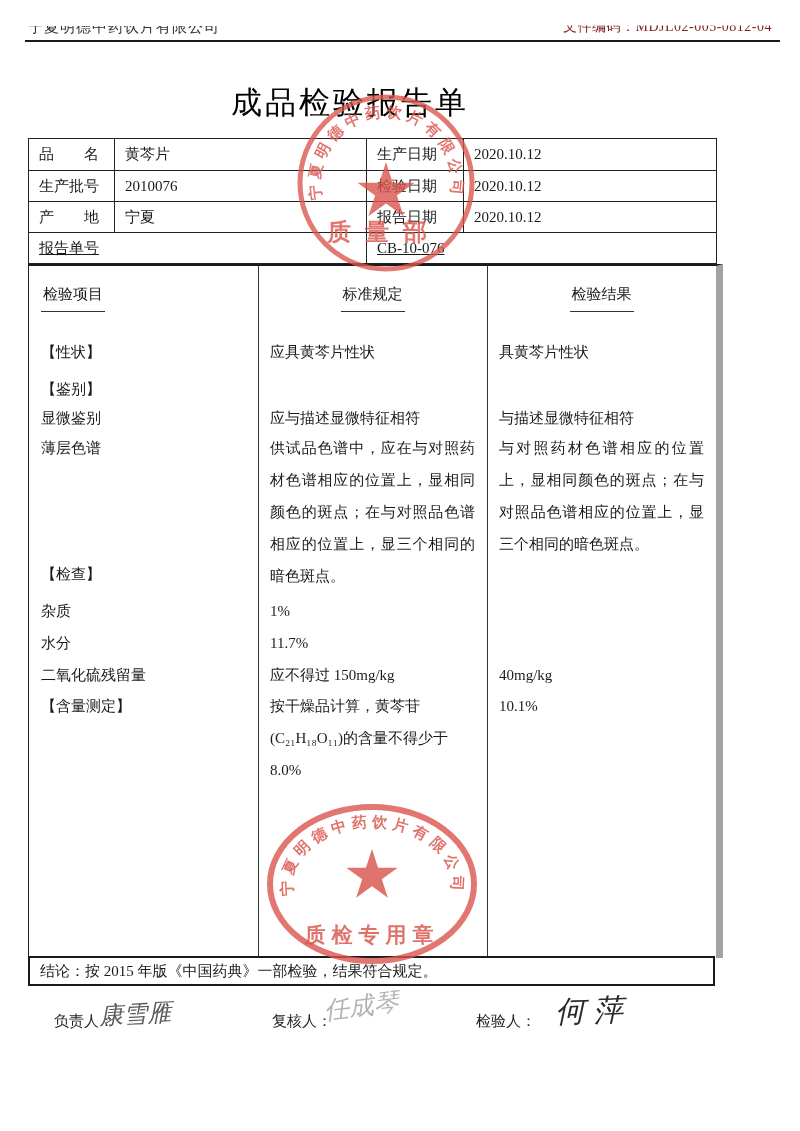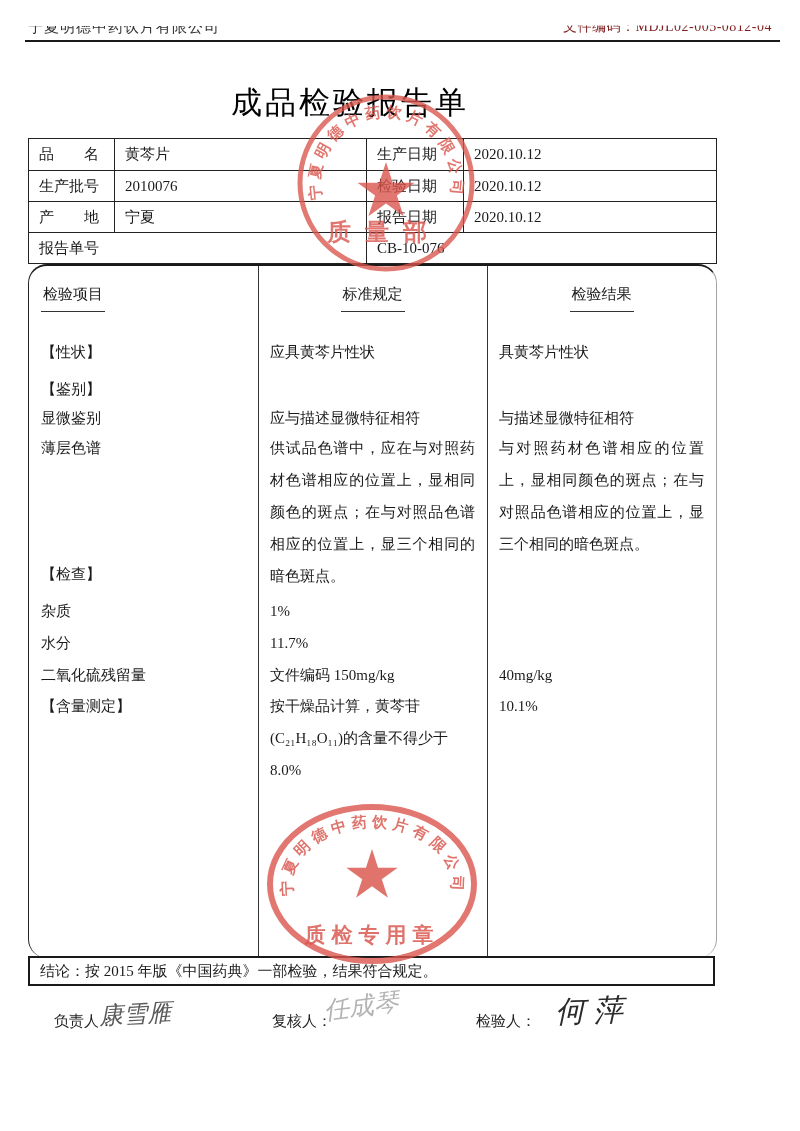--- a/index.html
+++ b/index.html
@@ -22,27 +22,27 @@
     font-size:31px;font-weight:normal;letter-spacing:3px;color:#000;}
 
   
   .info-table{left:28px;top:138px;width:687px;border:1px solid #222;
     display:grid;grid-template-columns:85px 252px 97px 253px;
     grid-auto-rows:31px;font-size:15px;}
   .info-table .cell{border-top:1px solid #222;border-left:1px solid #222;
     display:flex;align-items:center;padding:0 10px;white-space:nowrap;overflow:hidden;}
   .info-table .cell.first-row{border-top:none;}
   .info-table .cell.first-col{border-left:none;}
-  .info-table .span2{grid-column:span 2;}
+  .info-table .span2{grid-column:span 2;text-decoration:underline;}
   .num{font-family:"Liberation Serif",serif;}
 
   
   .insp{left:28px;top:264px;width:687px;height:692px;
-    border-left:1px solid #222;border-right:1px solid #a3a3a3;border-top:2px solid #1a1a1a;
-    font-size:15px;border-radius:19px;}
+    border-left:1px solid #222;border-right:7px solid #a3a3a3;border-top:2px solid #1a1a1a;
+    font-size:15px;}
   .insp .vline{position:absolute;top:0;bottom:0;width:1px;background:#333;}
   .insp .vline.v1{left:229px;}
   .insp .vline.v2{left:458px;}
   .insp-row{position:absolute;left:0;width:687px;display:grid;
     grid-template-columns:229px 229px 229px;}
   .insp-row .c{padding:0 12px;line-height:32px;}
   .insp-row .c.just{text-align:justify;}
   .hdr-cell{text-align:center;}
   .hdr-cell.left{text-align:left;}
   .hdr-underline{display:inline-block;border-bottom:1px solid #333;padding:0 2px 1px 2px;}
@@ -135,21 +135,21 @@
     <div class="c">1%</div>
   </div>
 
   <div class="insp-row" style="top:361px">
     <div class="c">水分</div>
     <div class="c">11.7%</div>
   </div>
 
   <div class="insp-row" style="top:393px">
     <div class="c">二氧化硫残留量</div>
-    <div class="c">文件编码 150mg/kg</div>
+    <div class="c">应不得过 150mg/kg</div>
     <div class="c">40mg/kg</div>
   </div>
 
   <div class="insp-row" style="top:424px">
     <div class="c">【含量测定】</div>
     <div class="c">按干燥品计算，黄芩苷(C₂₁H₁₈O₁₁)的含量不得少于 8.0%</div>
     <div class="c">10.1%</div>
   </div>
 </div>
 

